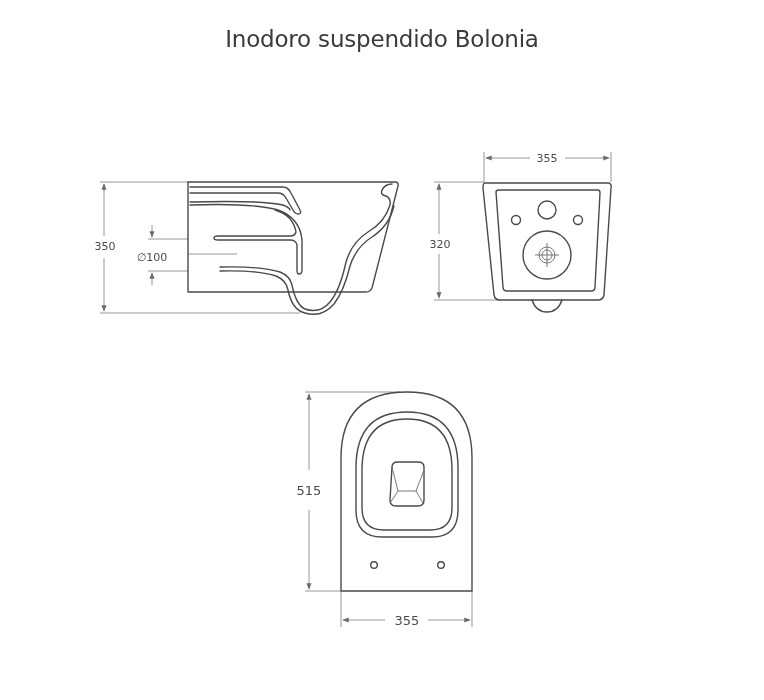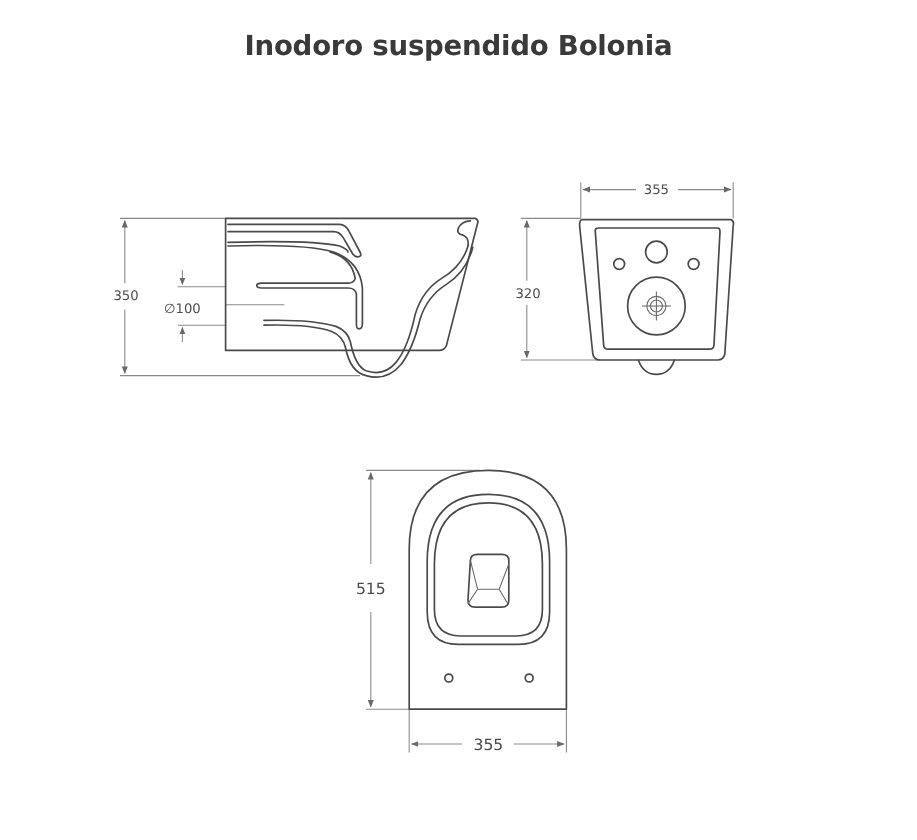--- a/index.html
+++ b/index.html
@@ -1,19 +1,19 @@
 <!DOCTYPE html>
 <html><head>
 <meta charset="utf-8">
 <style>
   html, body { margin: 0; padding: 0; background: #ffffff; }
   body { width: 764px; height: 700px; position: relative; overflow: hidden; font-family: "DejaVu Sans", sans-serif; }
   .title {
     position: absolute; left: 0; top: 26px; width: 764px; text-align: center;
-    font-family: "DejaVu Sans", sans-serif; font-weight: bold; font-size: 23px;
+    font-family: "DejaVu Sans", sans-serif; font-weight: normal; font-size: 23px;
     color: #3a3a3a; letter-spacing: -0.2px;
   }
   svg.drawing { position: absolute; left: 0; top: 0; }
   .outline { fill: none; stroke: #4a4a4a; stroke-width: 1.4; stroke-linejoin: round; stroke-linecap: round; }
   .thin { fill: none; stroke: #6a6a6a; stroke-width: 0.9; }
   .dim { fill: none; stroke: #8a8a8a; stroke-width: 0.9; }
   .dimtext { font-family: "DejaVu Sans", sans-serif; fill: #4a4a4a; }
 </style>
 </head>
 <body>

